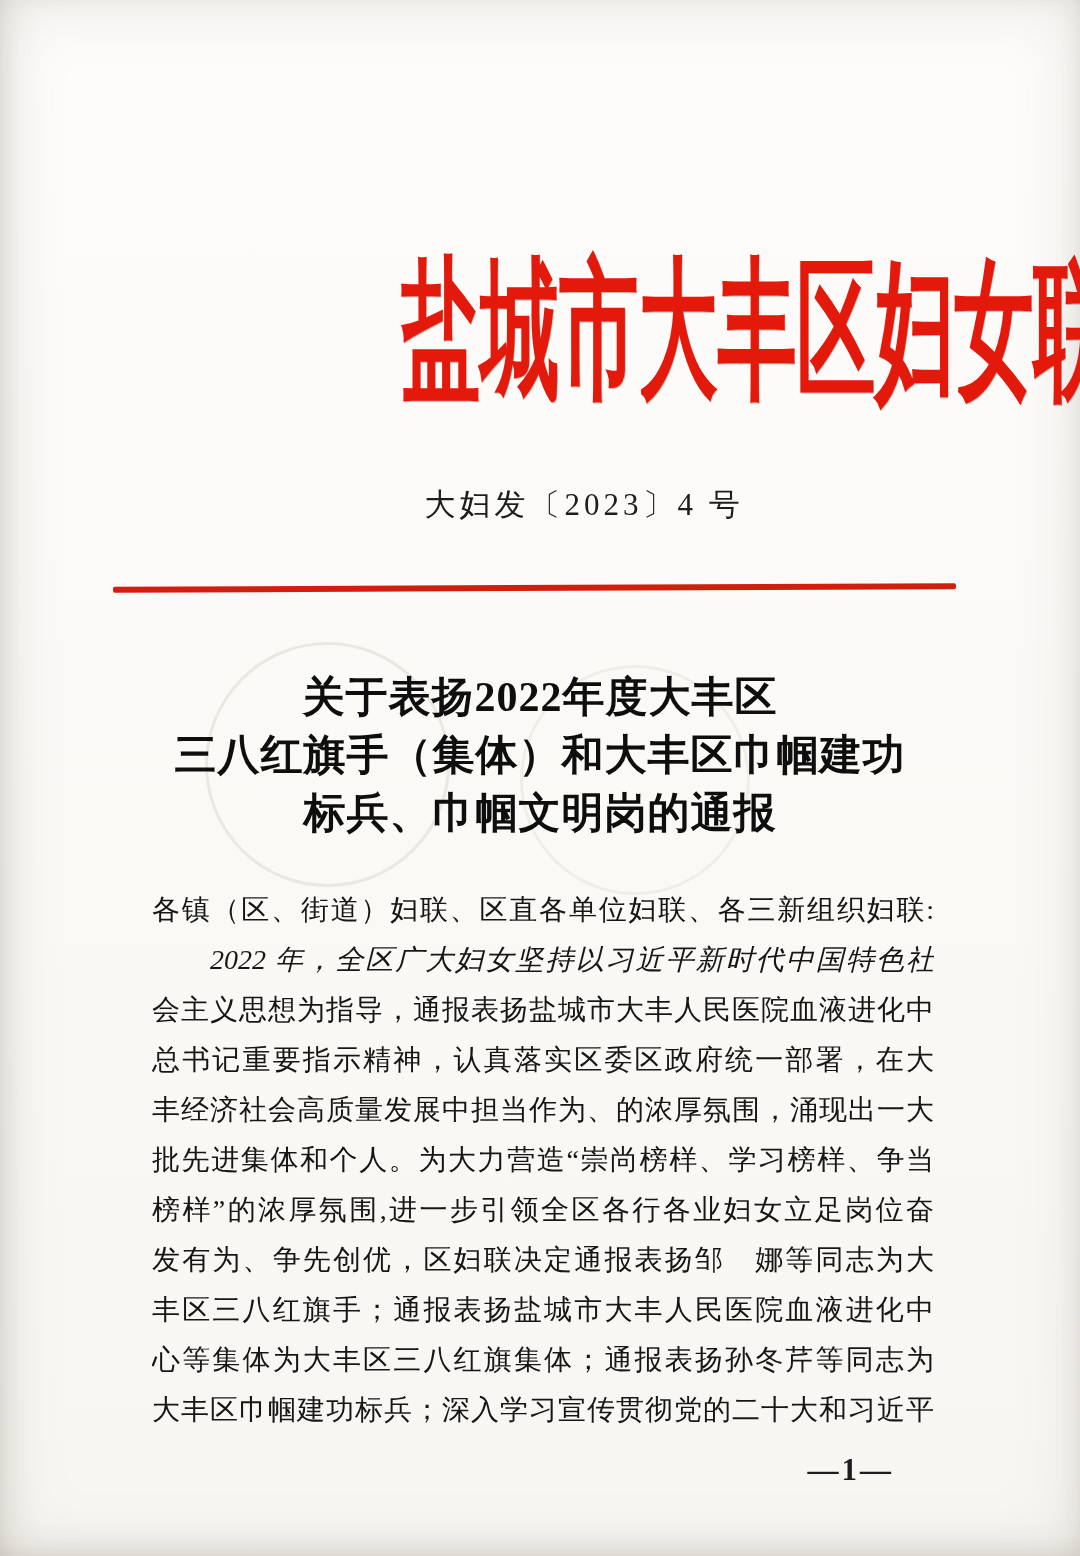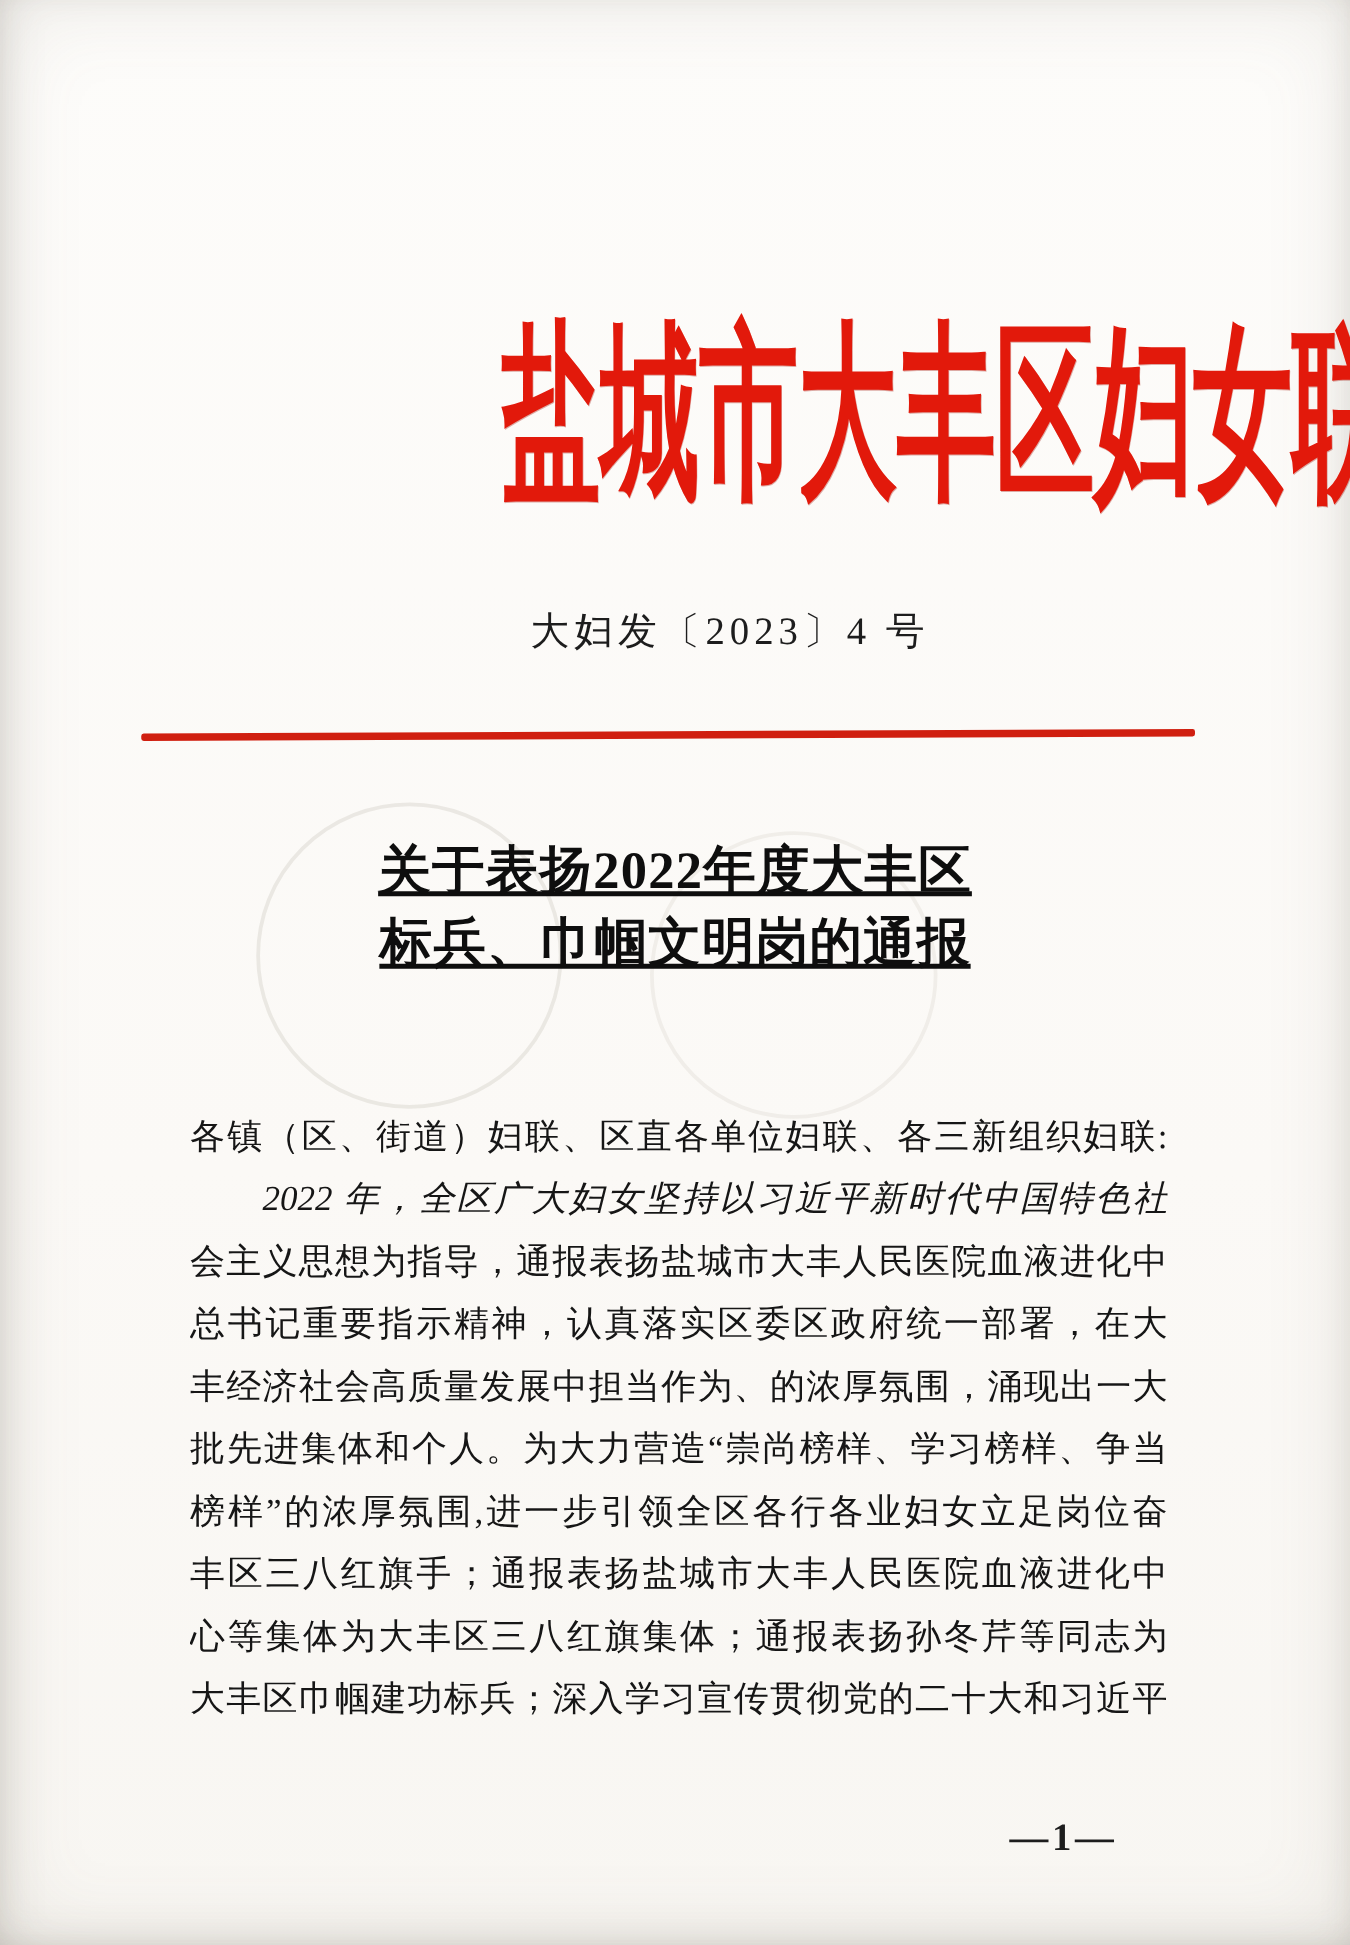--- a/index.html
+++ b/index.html
@@ -63,21 +63,20 @@
   .seal-mark.s1{ left:205px; top:642px; width:245px; height:245px; }
   .seal-mark.s2{ left:520px; top:665px; width:230px; height:230px; border-color:rgba(150,140,122,0.10); }
   .doc-title{
     position:absolute; top:668px; left:0; width:100%;
     text-align:center;
     font-weight:bold;
     font-size:42px;
     line-height:58px;
     color:#0e0e0e;
     letter-spacing:1px;
-    text-decoration:underline;
   }
   .doc-body{
     position:absolute; top:885px; left:152px;
     width:782px;
     font-size:28px;
     line-height:50px;
     color:var(--ink);
   }
   .body-line{
     height:50px;
@@ -108,31 +107,33 @@
 
   <div class="doc-number">大妇发〔2023〕4 号</div>
 
   <div class="red-rule"></div>
 
   <div class="seal-mark s1"></div>
   <div class="seal-mark s2"></div>
 
   <div class="doc-title">
     <div>关于表扬2022年度大丰区</div>
+    <div>三八红旗手（集体）和大丰区巾帼建功</div>
     <div>标兵、巾帼文明岗的通报</div>
   </div>
 
   <div class="doc-body">
     <div class="body-line">各镇（区、街道）妇联、区直各单位妇联、各三新组织妇联:</div>
     <div class="body-line indent">2022 年，全区广大妇女坚持以习近平新时代中国特色社</div>
     <div class="body-line">会主义思想为指导，通报表扬盐城市大丰人民医院血液进化中</div>
     <div class="body-line">总书记重要指示精神，认真落实区委区政府统一部署，在大</div>
     <div class="body-line">丰经济社会高质量发展中担当作为、的浓厚氛围，涌现出一大</div>
     <div class="body-line">批先进集体和个人。为大力营造“崇尚榜样、学习榜样、争当</div>
     <div class="body-line">榜样”的浓厚氛围,进一步引领全区各行各业妇女立足岗位奋</div>
+    <div class="body-line">发有为、争先创优，区妇联决定通报表扬邹　娜等同志为大</div>
     <div class="body-line">丰区三八红旗手；通报表扬盐城市大丰人民医院血液进化中</div>
     <div class="body-line">心等集体为大丰区三八红旗集体；通报表扬孙冬芹等同志为</div>
     <div class="body-line">大丰区巾帼建功标兵；深入学习宣传贯彻党的二十大和习近平</div>
   </div>
 
   <div class="page-number">—1—</div>
 
 </div>
 
 </body></html>

